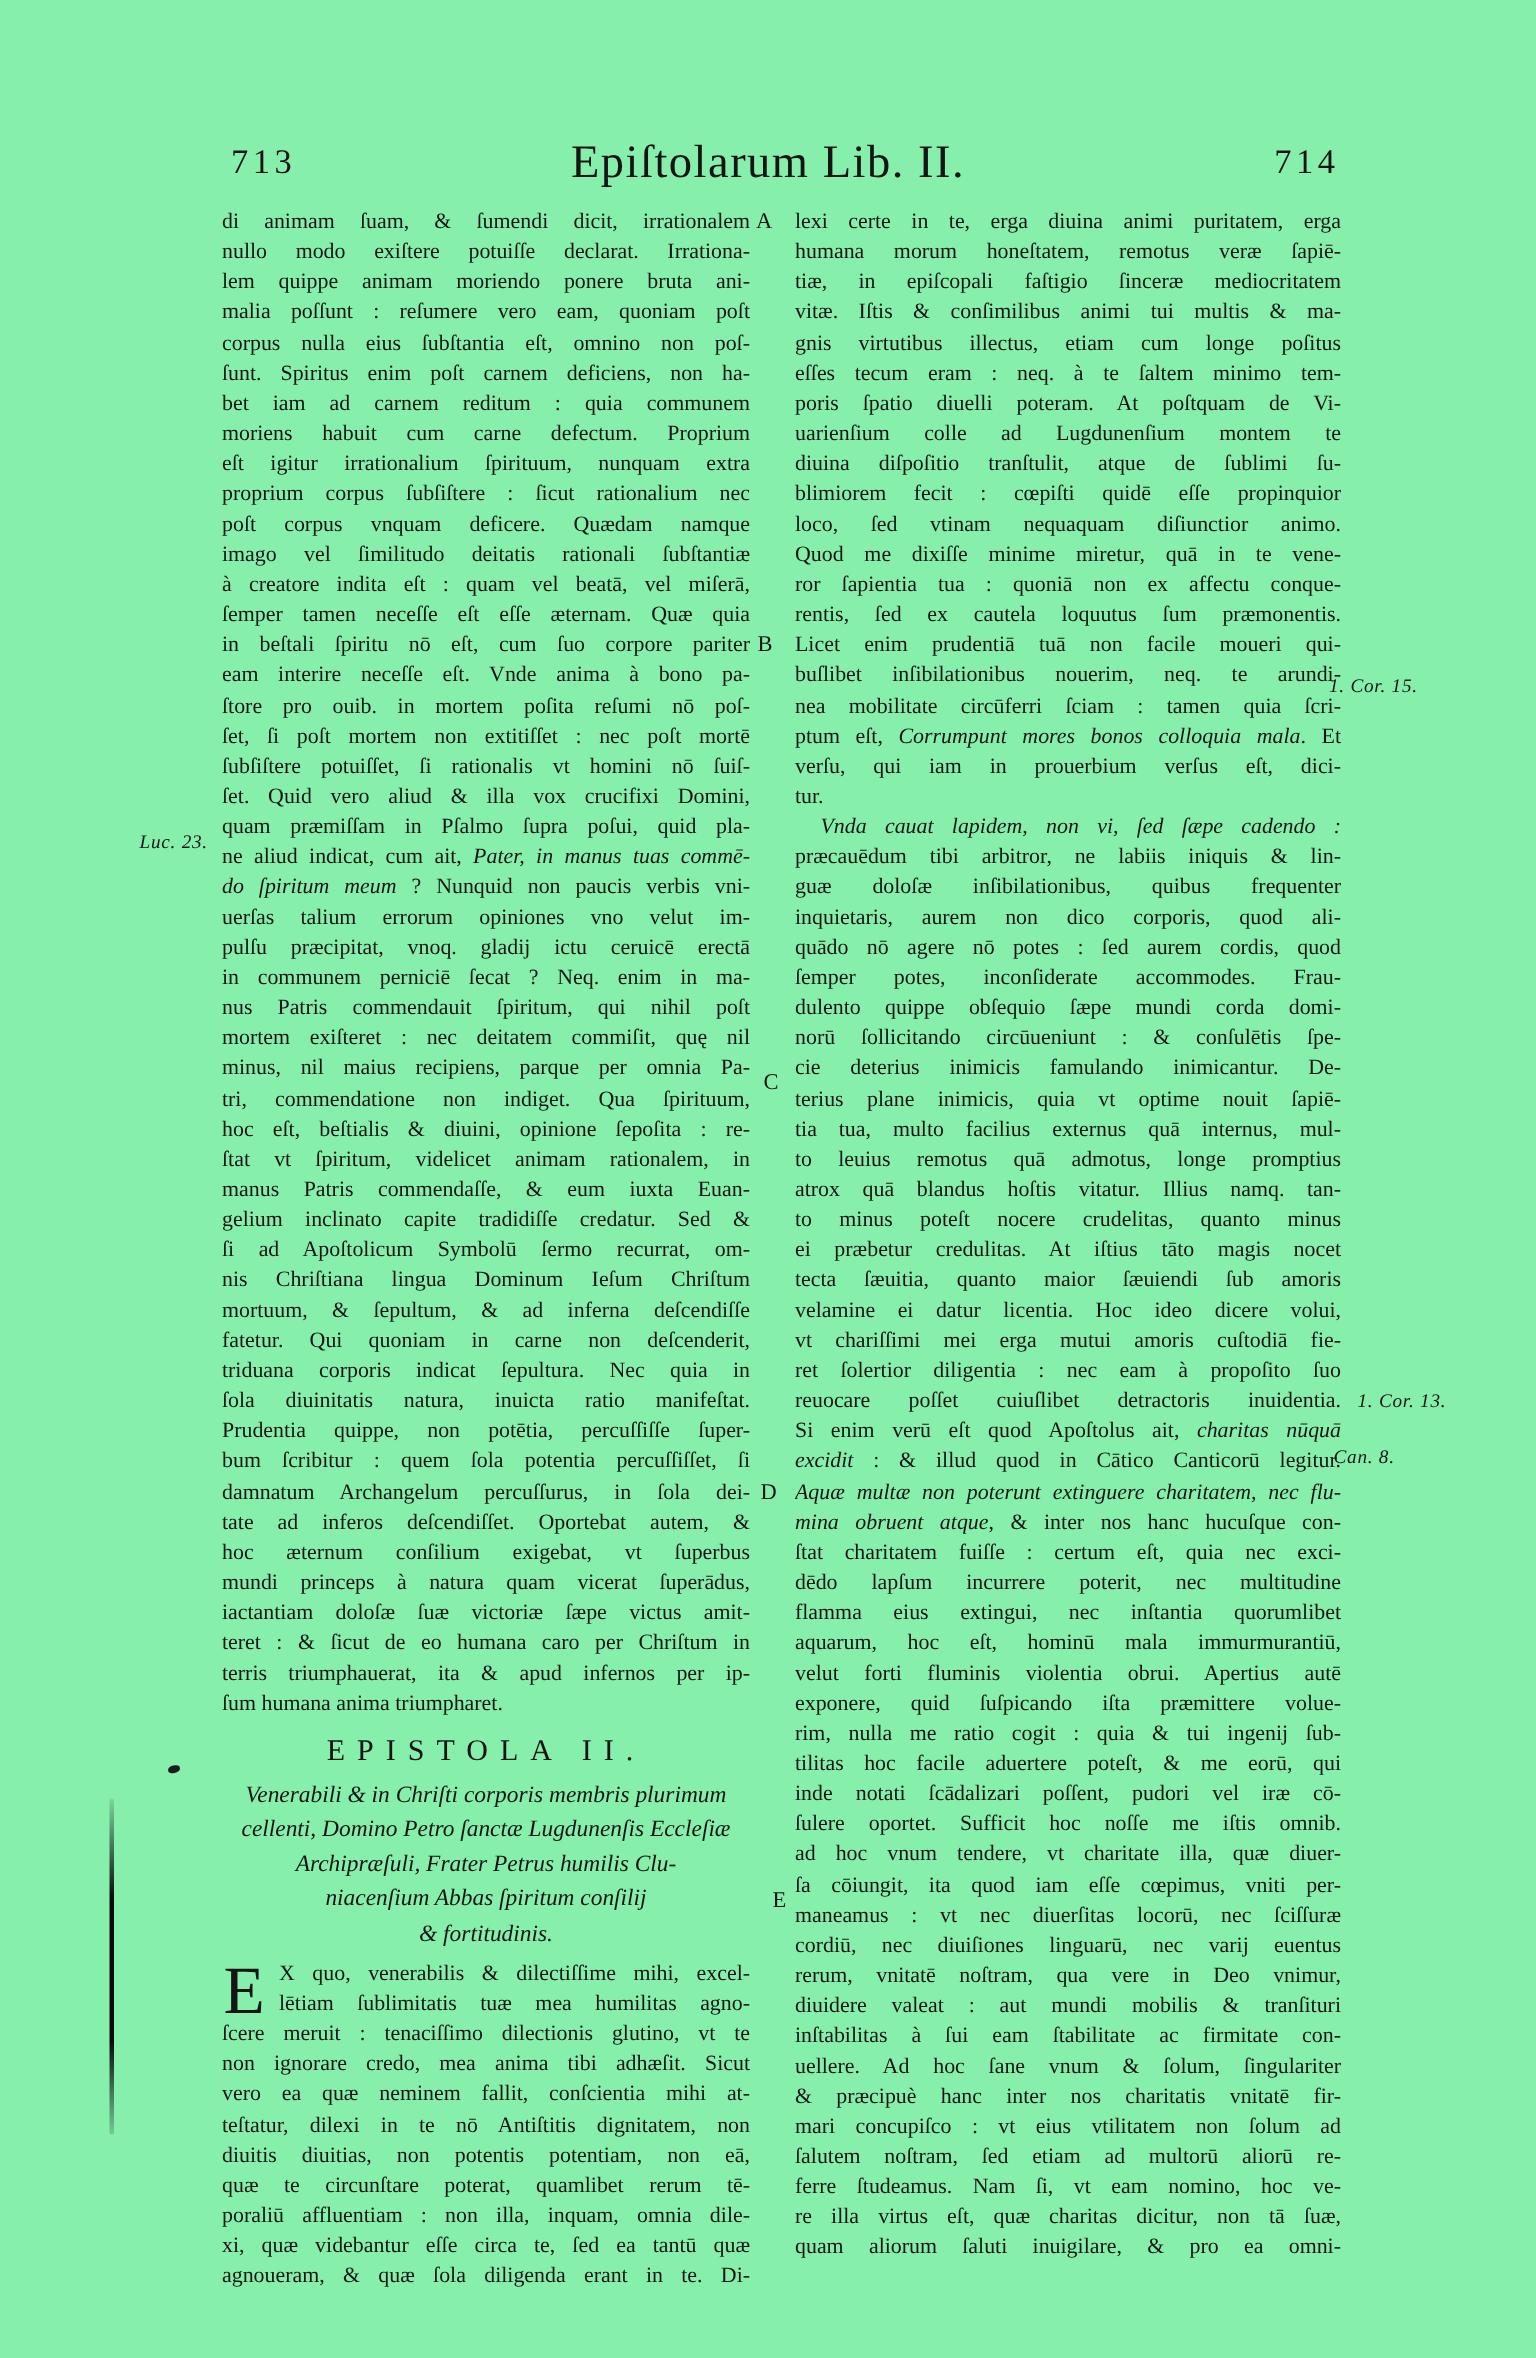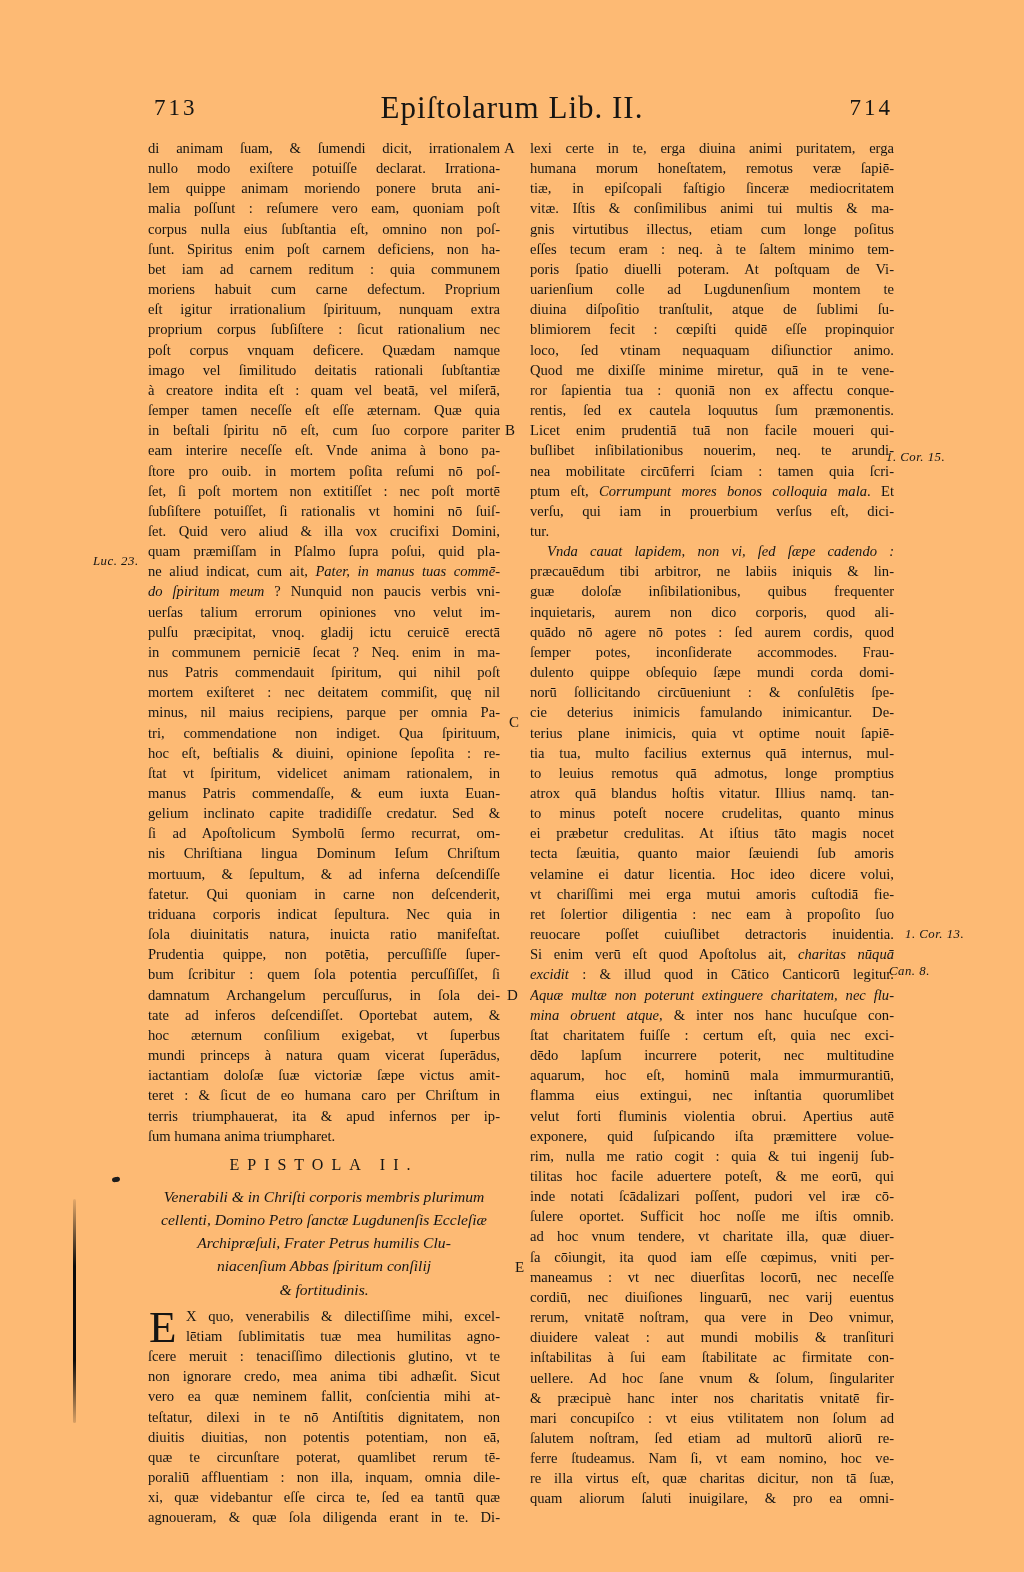--- a/index.html
+++ b/index.html
@@ -1,18 +1,18 @@
 <!DOCTYPE html>
 <html><head>
 <meta charset="utf-8">
 <style>
   html,body { margin:0; padding:0; background:#ffffff; }
   #page {
     position:relative; width:1024px; height:1572px;
-    background:#fdba74; overflow:hidden;
+    background:#86efac; overflow:hidden;
     font-family:"Liberation Serif", serif; color:#161513;
   }
   
   #header { position:absolute; top:90px; left:0; width:1024px; height:46px; }
   .pagenum { position:absolute; top:5px; font-size:23px; letter-spacing:3px; }
   #pagenum-left  { left:154px; }
   #pagenum-right { right:131px; }
   #running-title { position:absolute; top:0; left:0; width:100%; text-align:center;
                    font-size:31px; letter-spacing:1px; }
   
@@ -24,21 +24,21 @@
     font-size:14.6px; line-height:20.16px;
     text-align:justify; text-align-last:justify; text-justify:inter-word;
     white-space:normal;
   }
   .tl.last { text-align-last:left; }
   .tl.ind  { text-indent:17px; }
   .tl.padcap { padding-left:38px; }
   .tl i { font-style:italic; }
   
   #epistola-heading { margin-top:10px; height:27px; text-align:center;
-    font-size:16px; letter-spacing:8px; text-align-last:center; }
+    font-size:20px; letter-spacing:8px; text-align-last:center; }
   #dedication { margin-top:2px; }
   #dedication .tl { height:23.2px; line-height:23.2px; font-size:15.6px;
     font-style:italic; text-align:center; text-align-last:center; }
   
   #para2 { position:relative; margin-top:5px; }
   #dropcap { position:absolute; left:1px; top:2px; font-size:45px; line-height:38px; }
   
   .gutter-letter { position:absolute; font-size:15px; }
   .margin-note { position:absolute; font-size:12.8px; font-style:italic;
     white-space:nowrap; letter-spacing:0.5px; }
@@ -180,31 +180,31 @@
         <div class="tl">velamine ei datur licentia. Hoc ideo dicere volui,</div>
         <div class="tl">vt chariſſimi mei erga mutui amoris cuſtodiā fie-</div>
         <div class="tl">ret ſolertior diligentia : nec eam à propoſito ſuo</div>
         <div class="tl">reuocare poſſet cuiuſlibet detractoris inuidentia.</div>
         <div class="tl">Si enim verū eſt quod Apoſtolus ait, <i>charitas nūquā</i></div>
         <div class="tl"><i>excidit</i> : &amp; illud quod in Cātico Canticorū legitur.</div>
         <div class="tl"><i>Aquæ multæ non poterunt extinguere charitatem, nec flu-</i></div>
         <div class="tl"><i>mina obruent atque</i>, &amp; inter nos hanc hucuſque con-</div>
         <div class="tl">ſtat charitatem fuiſſe : certum eſt, quia nec exci-</div>
         <div class="tl">dēdo lapſum incurrere poterit, nec multitudine</div>
+        <div class="tl">flamma eius extingui, nec inſtantia quorumlibet</div>
         <div class="tl">aquarum, hoc eſt, hominū mala immurmurantiū,</div>
-        <div class="tl">flamma eius extingui, nec inſtantia quorumlibet</div>
         <div class="tl">velut forti fluminis violentia obrui. Apertius autē</div>
         <div class="tl">exponere, quid ſuſpicando iſta præmittere volue-</div>
         <div class="tl">rim, nulla me ratio cogit : quia &amp; tui ingenij ſub-</div>
         <div class="tl">tilitas hoc facile aduertere poteſt, &amp; me eorū, qui</div>
         <div class="tl">inde notati ſcādalizari poſſent, pudori vel iræ cō-</div>
         <div class="tl">ſulere oportet. Sufficit hoc noſſe me iſtis omnib.</div>
         <div class="tl">ad hoc vnum tendere, vt charitate illa, quæ diuer-</div>
         <div class="tl">ſa cōiungit, ita quod iam eſſe cœpimus, vniti per-</div>
-        <div class="tl">maneamus : vt nec diuerſitas locorū, nec neceſſe</div>
+        <div class="tl">maneamus : vt nec diuerſitas locorū, nec ſciſſuræ</div>
         <div class="tl">cordiū, nec diuiſiones linguarū, nec varij euentus</div>
         <div class="tl">rerum, vnitatē noſtram, qua vere in Deo vnimur,</div>
         <div class="tl">diuidere valeat : aut mundi mobilis &amp; tranſituri</div>
         <div class="tl">inſtabilitas à ſui eam ſtabilitate ac firmitate con-</div>
         <div class="tl">uellere. Ad hoc ſane vnum &amp; ſolum, ſingulariter</div>
         <div class="tl">&amp; præcipuè hanc inter nos charitatis vnitatē fir-</div>
         <div class="tl">mari concupiſco : vt eius vtilitatem non ſolum ad</div>
         <div class="tl">ſalutem noſtram, ſed etiam ad multorū aliorū re-</div>
         <div class="tl">ferre ſtudeamus. Nam ſi, vt eam nomino, hoc ve-</div>
         <div class="tl">re illa virtus eſt, quæ charitas dicitur, non tā ſuæ,</div>

